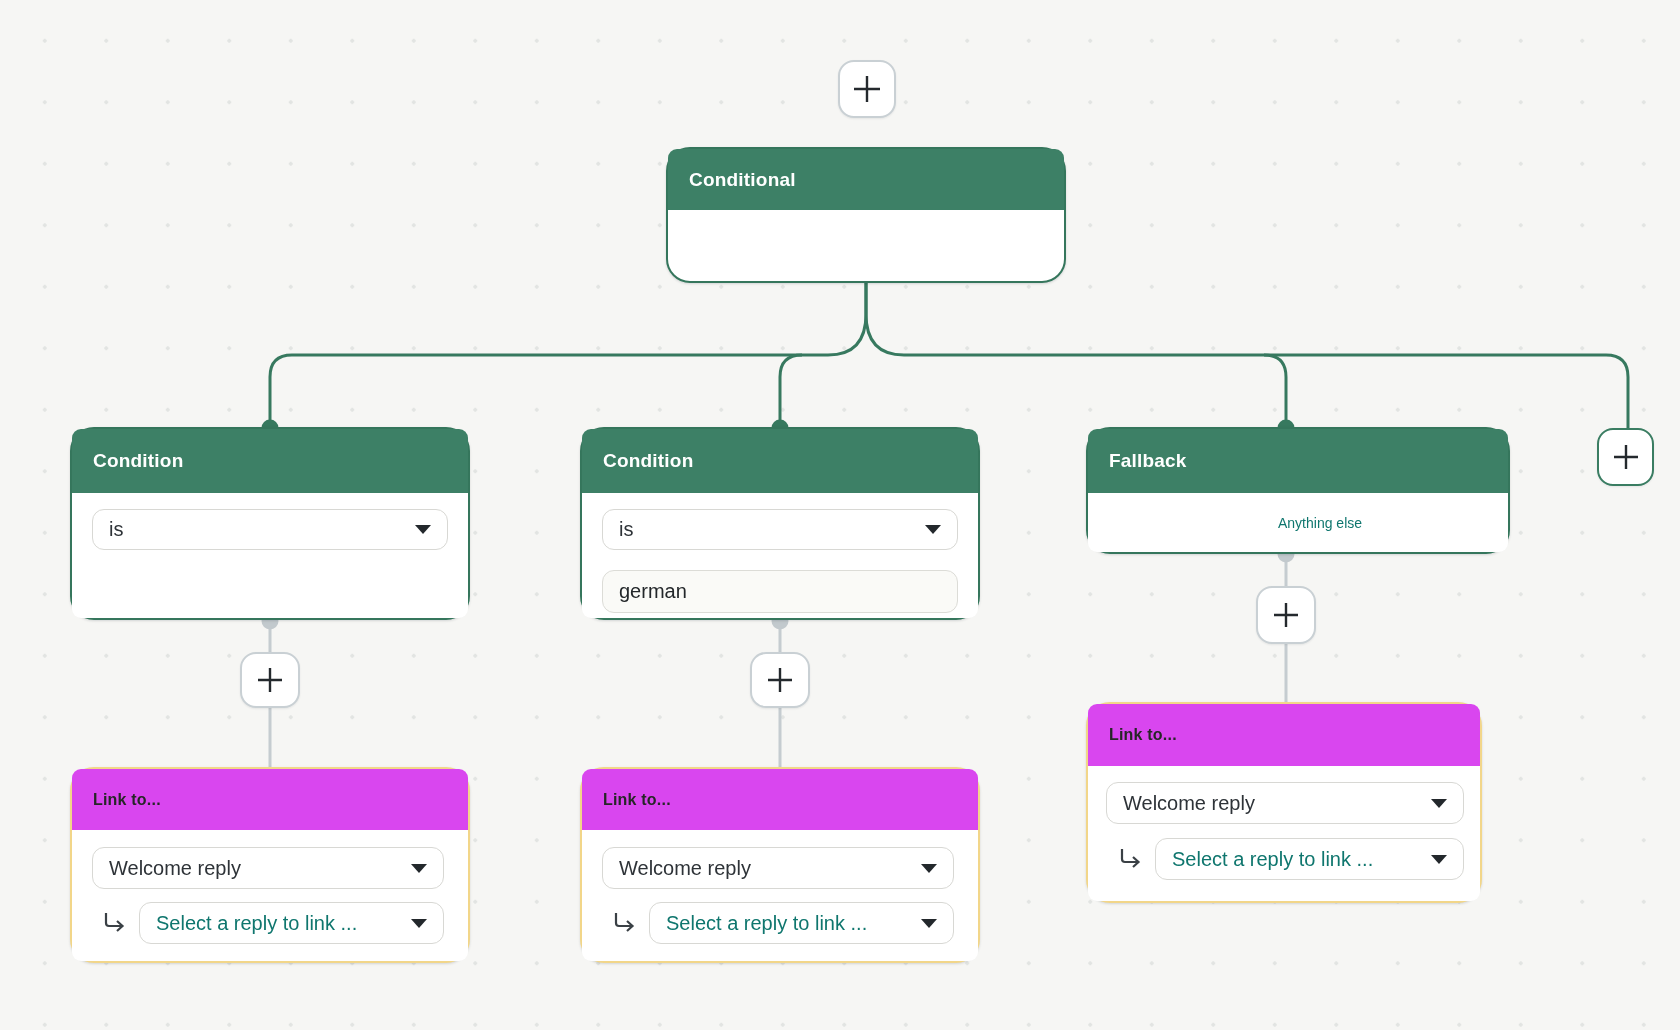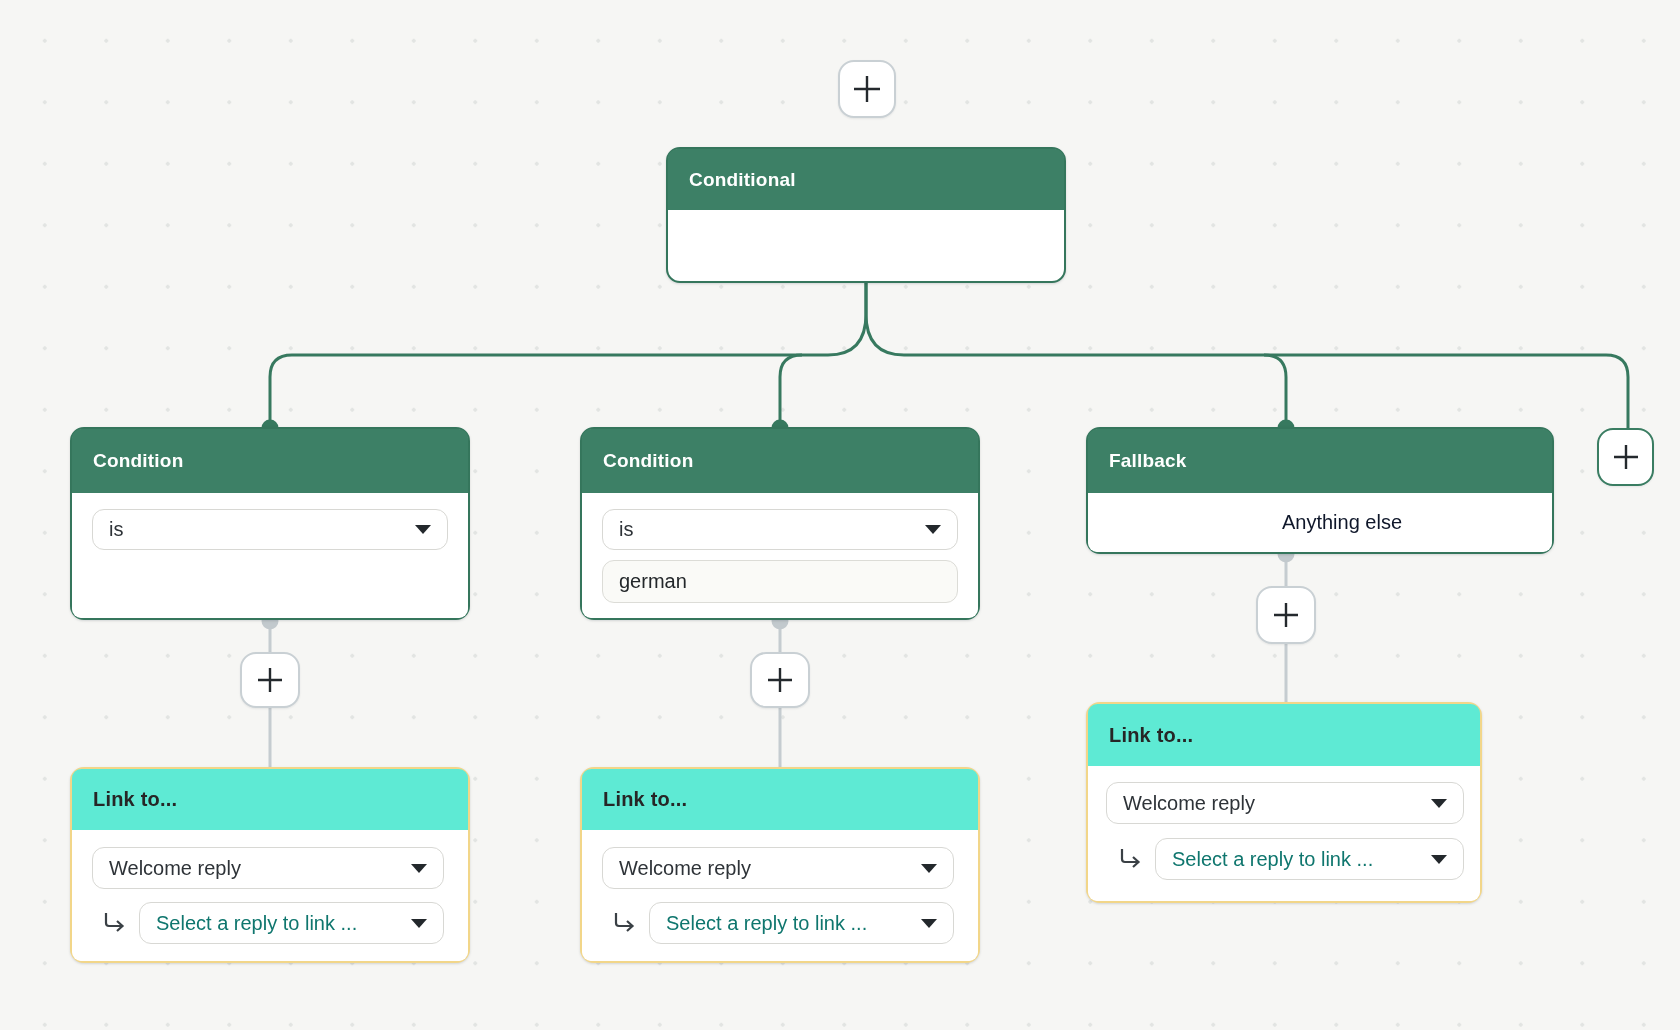--- a/index.html
+++ b/index.html
@@ -12,36 +12,36 @@
     width:1680px;height:1030px;
     background-color:#f6f6f4;
     background-image:radial-gradient(circle,#e2e4e2 1.8px,rgba(0,0,0,0) 2.1px);
     background-size:61.5px 61.5px;
     background-position:14px 10px;
     overflow:hidden;
   }
   svg.edges{position:absolute;left:0;top:0;z-index:1;}
   .node{
     position:absolute;z-index:2;
-    border-radius:14px;
+    border-radius:24px;
     box-shadow:0 1px 3px rgba(25,35,45,.10),0 1px 2px rgba(25,35,45,.06);
     box-sizing:border-box;
     background:#fff;
   }
   .node.green{border:2px solid #35765C;}
   .node.yellow{border:2px solid #F2D689;}
   .node-header{
     display:flex;align-items:center;
     padding-left:21px;
     font-weight:bold;letter-spacing:.2px;
     border-top-left-radius:9px;border-top-right-radius:9px;
     box-sizing:border-box;
   }
   .green .node-header{background:#3D8066;color:#ffffff;font-size:19px;}
-  .yellow .node-header{background:#5eead4;color:#262626;font-size:20px;}
+  .yellow .node-header{background:#d946ef;color:#262626;font-size:16px;}
   .node-body{
     background:#ffffff;
     border-bottom-left-radius:9px;border-bottom-right-radius:9px;
     box-sizing:border-box;
   }
   .select{
     display:flex;align-items:center;justify-content:space-between;
     height:41px;
     border:1.5px solid #D8D8D4;border-radius:12px;
     background:#fff;
@@ -72,21 +72,21 @@
     border:2.5px solid #C9D0D4;border-radius:16px;
     display:flex;align-items:center;justify-content:center;
     box-sizing:border-box;
     box-shadow:0 1px 2px rgba(25,35,45,.08);
     cursor:pointer;
   }
   .add-btn.green-border{border-color:#3A7D62;}
   .fallback-label{
     display:flex;align-items:center;justify-content:center;
     height:100%;
-    font-size:20px;color:#0f172a;margin-left:44px;
+    font-size:14px;color:#0f766e;margin-left:44px;
   }
   .link-row{display:flex;align-items:center;}
   .arrow-wrap{flex:none;display:flex;align-items:center;justify-content:center;}
 </style>
 </head>
 <body>
 
 <div class="canvas">
 
   <svg class="edges" width="1680" height="1030" viewBox="0 0 1680 1030">
@@ -137,25 +137,25 @@
     </div>
   </div>
 
   <div class="node green" style="left:580px;top:427px;width:400px;height:193px;">
     <div class="node-header" style="height:64px;">Condition</div>
     <div class="node-body" style="height:125px;padding:16px 20px 0 20px;">
       <div class="select">
         <span>is</span>
         <span class="caret"></span>
       </div>
-      <input class="text-input" style="margin-top: 10px;" readonly="" value="german">
-    </div>
-  </div>
-
-  <div class="node green" style="left:1086px;top:427px;width:468px;height:127px;">
+      <input class="text-input" style="margin-top: 20px;" readonly="" value="german">
+    </div>
+  </div>
+
+  <div class="node green" style="left:1086px;top:427px;width:424px;height:127px;">
     <div class="node-header" style="height:64px;">Fallback</div>
     <div class="node-body" style="height:59px;">
       <div class="fallback-label">Anything else</div>
     </div>
   </div>
 
   <div class="add-btn green-border" style="left:1597px;top:428px;width:57px;height:58px;">
     <svg width="26" height="26" viewBox="0 0 26 26">
       <path d="M13 1 V25 M1 13 H25" stroke="#24292D" stroke-width="2.4" fill="none"></path>
     </svg>

